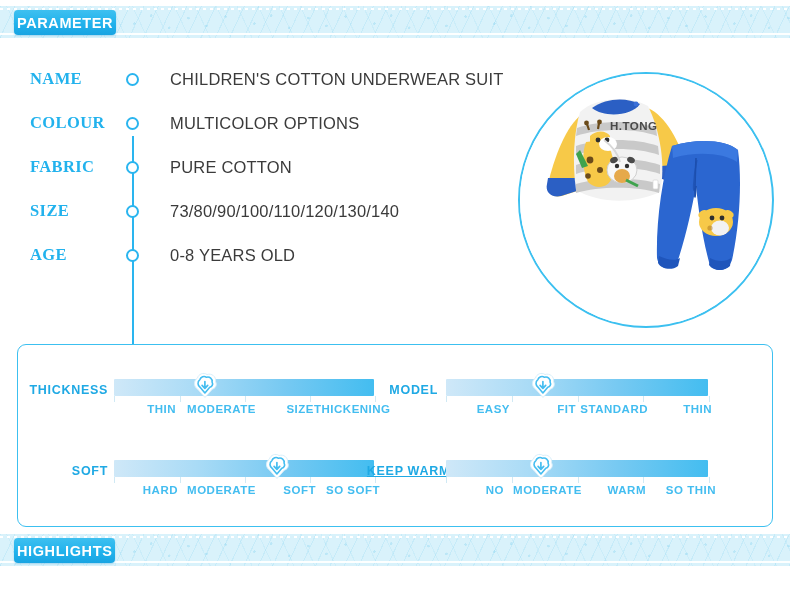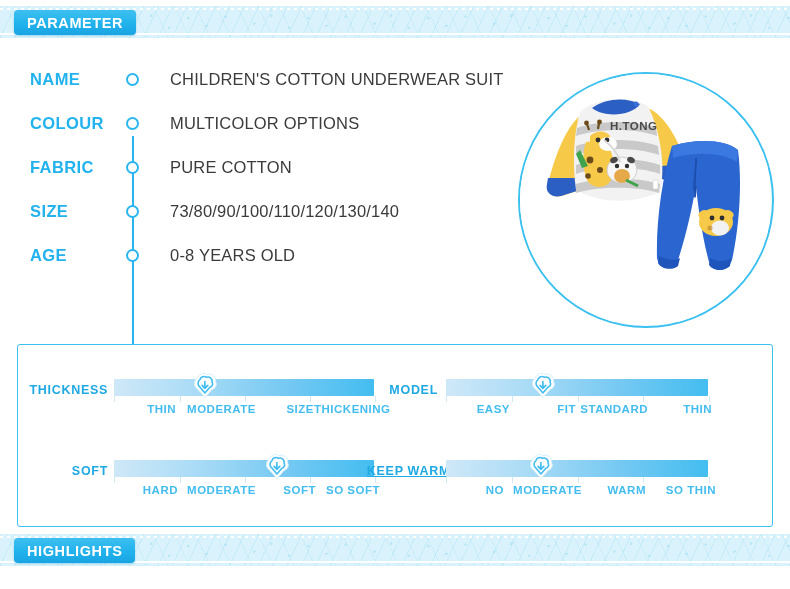--- a/index.html
+++ b/index.html
@@ -46,21 +46,21 @@
     left: 0; right: 0; top: 2px;
     height: 2px;
     background: repeating-linear-gradient(to right, #ffffff 0 3px, transparent 3px 7px);
     box-shadow: 0 25px 0 0 rgba(255,255,255,.95);
   }
   .banner-tab {
     position: absolute;
     left: 14px;
     top: 4px;
     height: 25px;
-    padding: 0 13px;
+    padding: 0 3px;
     display: flex;
     align-items: center;
     background: linear-gradient(180deg, #3ec0f0 0%, #21b2ec 55%, #19a4e2 100%);
     border-radius: 4px;
     color: #ffffff;
     font-size: 14.5px;
     font-weight: bold;
     letter-spacing: .6px;
     z-index: 3;
     box-shadow: 0 1px 2px rgba(20,140,200,.28);
@@ -94,20 +94,21 @@
   }
   .spec-label {
     position: absolute;
     left: 30px;
     width: 96px;
     color: #22b2ed;
     font-size: 16.5px;
     font-weight: bold;
     letter-spacing: .4px;
     white-space: nowrap;
+    font-family: Liberation Serif, serif;
   }
   .spec-dot {
     position: absolute;
     left: 126px;
     width: 13px;
     height: 13px;
     border: 2px solid #2ab5ef;
     border-radius: 50%;
     background: #ffffff;
     box-sizing: border-box;
@@ -136,21 +137,21 @@
   .product-circle svg { display: block; }
 
   
   .slider-panel {
     position: absolute;
     left: 17px;
     top: 344px;
     width: 756px;
     height: 183px;
     border: 1.6px solid #3cc0f0;
-    border-radius: 3px;
+    border-radius: 9px;
     box-sizing: border-box;
     background: #ffffff;
   }
   .slider-group { position: absolute; }
   .slider-name {
     position: absolute;
     color: #1fa9e4;
     font-size: 12.5px;
     font-weight: bold;
     letter-spacing: .7px;

